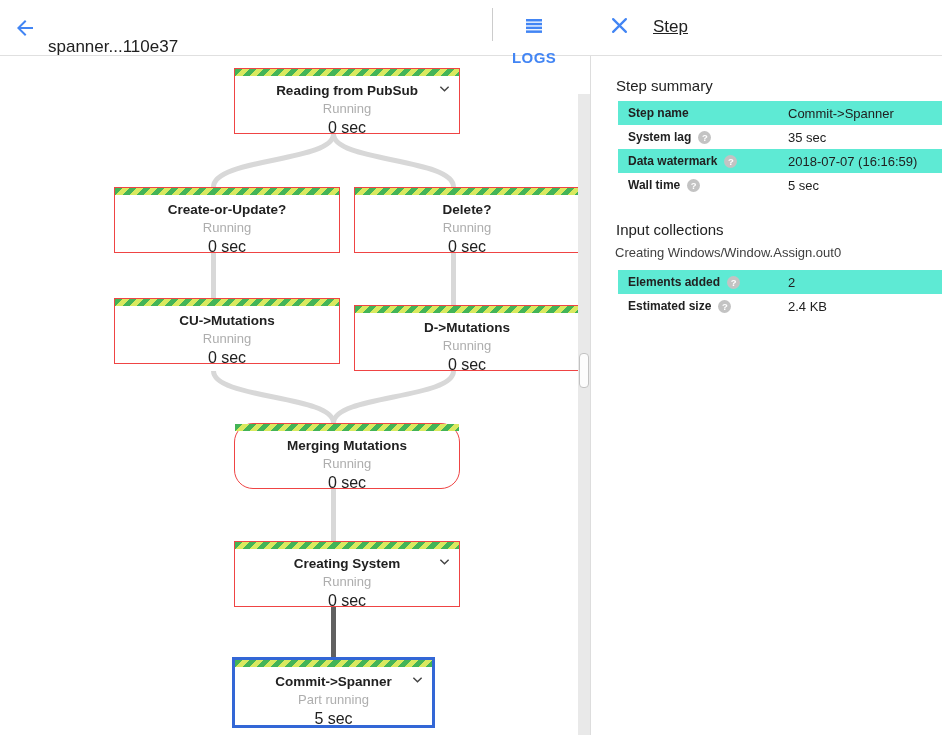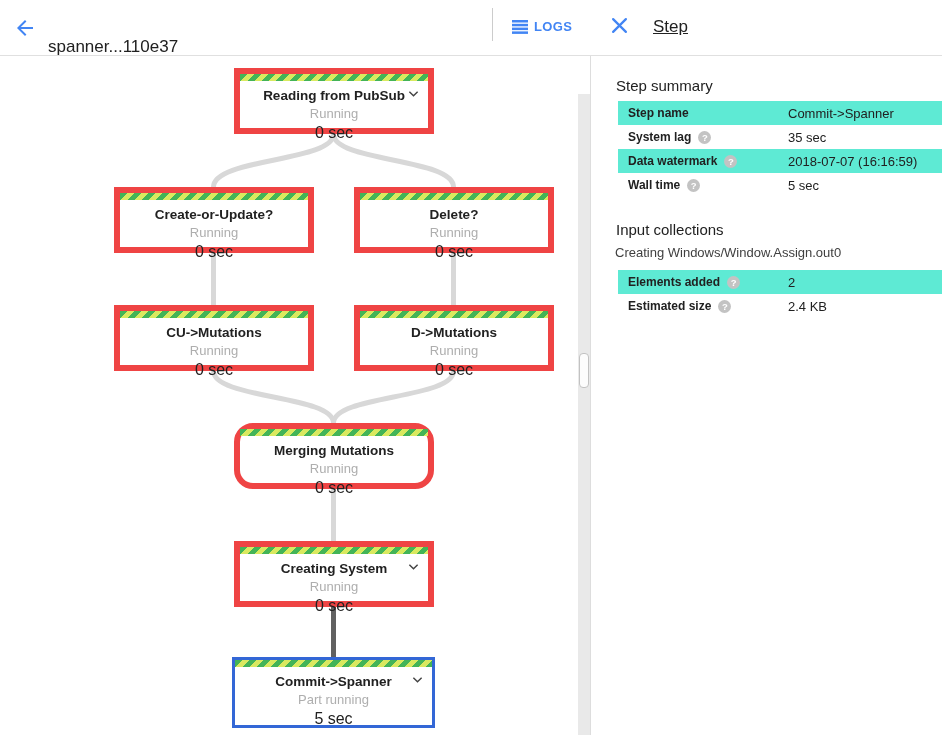--- a/index.html
+++ b/index.html
@@ -5,43 +5,43 @@
   * { margin:0; padding:0; box-sizing:border-box; }
   html,body { width:942px; height:735px; overflow:hidden; background:#fff;
               font-family:"Liberation Sans", sans-serif; color:#212121; }
 
   
   .header { position:absolute; left:0; top:0; width:942px; height:56px;
             background:#fff; border-bottom:1px solid #e0e0e0; z-index:5; }
   .back-btn { position:absolute; left:13px; top:16px; width:24px; height:24px; cursor:pointer; }
   .job-title { position:absolute; left:48px; top:17px; font-size:17px; color:#212121;margin-top:20px; }
   .logs-divider { position:absolute; left:492px; top:8px; width:1px; height:33px; background:#ccc; }
-  .logs-btn { position:absolute; left:512px; top:19px; display:flex; align-items:center; gap:6px;
-              color:#4285f4; font-size:13px; font-weight:bold; letter-spacing:.4px; cursor:pointer; }
+  .logs-btn { position:absolute; left:512px; top:19px; display:flex; align-items:center; gap:16px;
+              color:#4285f4; font-size:15px; font-weight:bold; letter-spacing:.4px; cursor:pointer;flex-direction:column; }
   .close-btn { position:absolute; left:611px; top:17px; width:17px; height:17px; cursor:pointer; }
   .panel-title { position:absolute; left:653px; top:17px; font-size:17px; color:#212121;text-decoration:underline; }
 
   
   .graph { position:absolute; left:0; top:56px; width:578px; height:679px; background:#fff; }
   .left-edge-line { position:absolute; left:8px; top:56px; width:1px; height:679px; background:#ececec; }
   svg.edges { position:absolute; left:0; top:0; }
 
-  .node { position:absolute; width:200px; height:66px; background:#fff;
-          border:6px solid #ef4444; text-align:center; cursor:pointer; }
+  .node { position:absolute; width:226px; height:66px; background:#fff;
+          border:1px solid #ef4444; text-align:center; cursor:pointer; }
   .stripe { height:7px; width:100%;
             background:repeating-linear-gradient(135deg,#43b457 0 5px,#d9e95f 5px 10px); }
   .ntitle  { margin-top:7px; font-size:13.5px; font-weight:bold; color:#212121; }
   .nstatus { margin-top:3px; font-size:13px; color:#aeaeae;text-align:center; }
   .ntime   { margin-top:3px; font-size:16px; color:#212121; }
   .chev { position:absolute; right:9px; top:16px; }
   .node.selected { border:3px solid #3367d6; width:203px; height:71px; }
   .n0 { left:234px; top:12px; }
   .n1 { left:114px; top:131px; }
   .n2 { left:354px; top:131px; }
-  .n3 { left:114px; top:249px; }
+  .n3 { left:114px; top:242px; }
   .n4 { left:354px; top:249px; }
   .n5 { left:234px; top:367px;border-radius:19px; }
   .n6 { left:234px; top:485px; }
   .n7 { left:232px; top:601px; }
 
   
   .divider-track { position:absolute; left:578px; top:94px; width:13px; height:641px; background:#e9e9e9; }
   .resize-grip { position:absolute; left:579px; top:353px; width:10px; height:35px;
                  background:#fcfcfc; border:1px solid #c2c2c2; border-radius:4px; cursor:row-resize; }
   .panel-border { position:absolute; left:590px; top:0; width:1px; height:735px; background:#ddd; }

